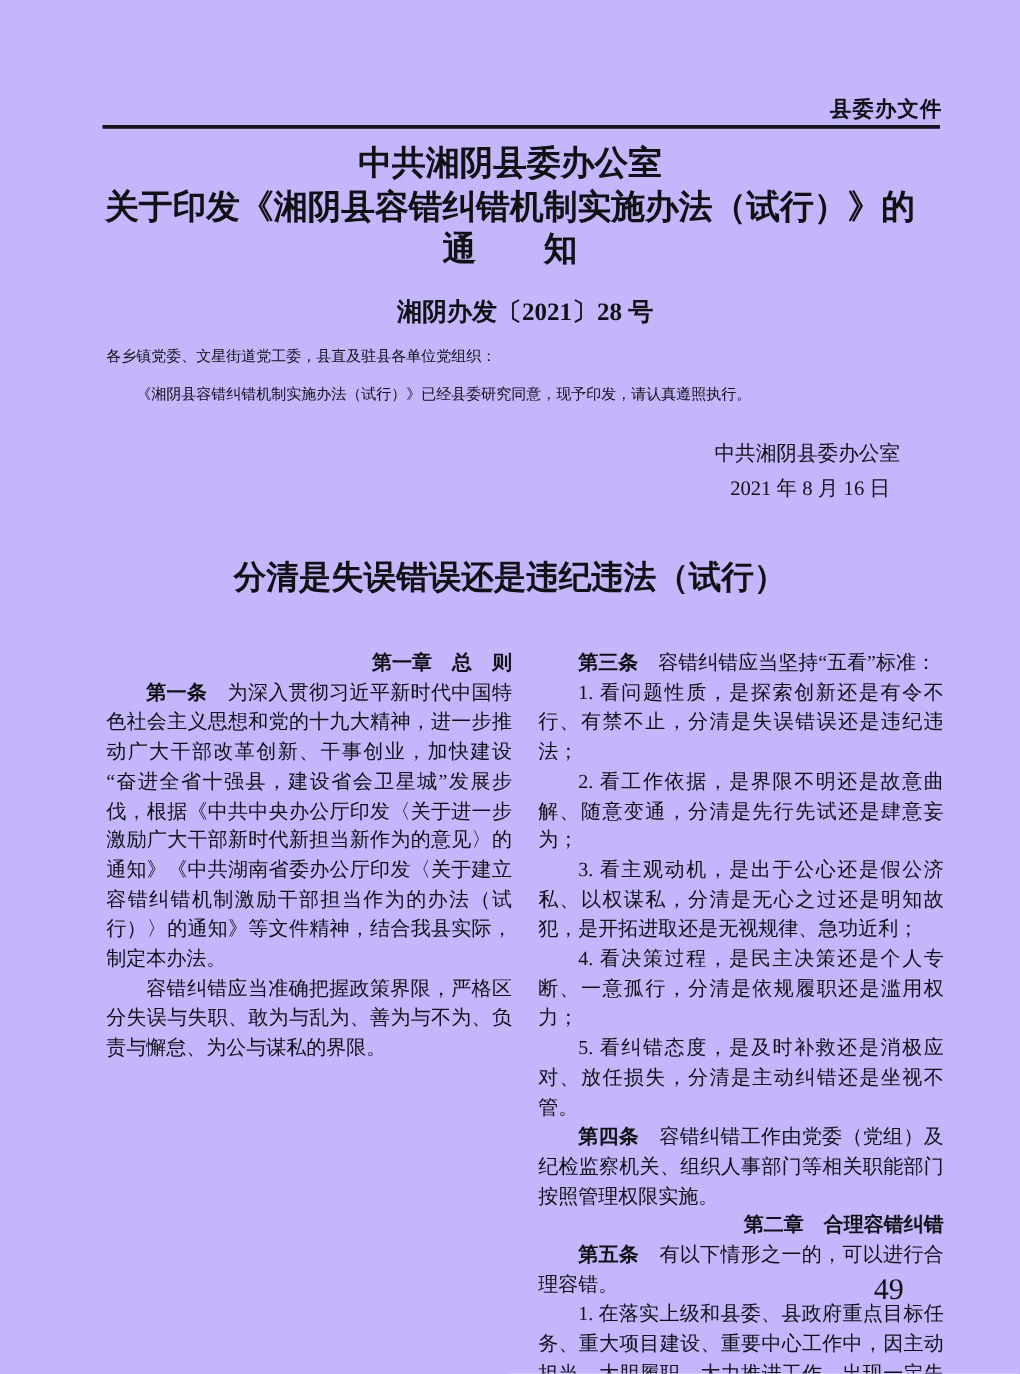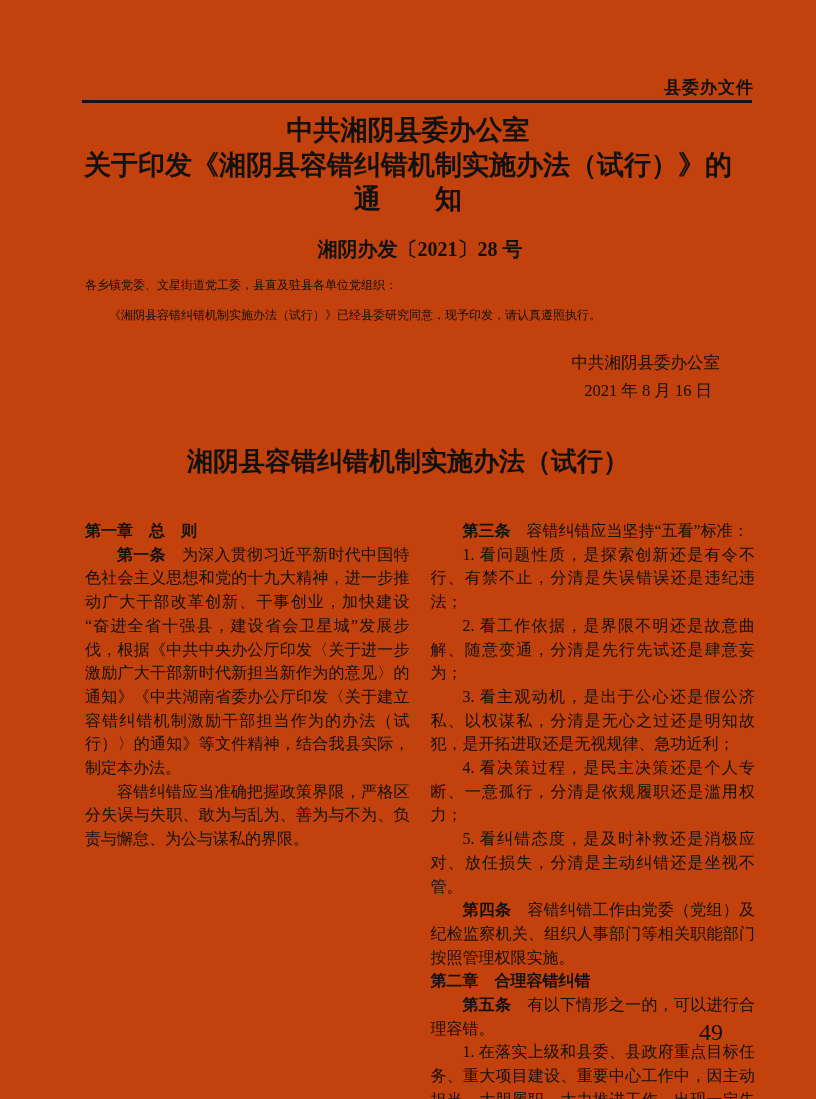--- a/index.html
+++ b/index.html
@@ -1,20 +1,20 @@
 <!DOCTYPE html>
 <html lang="zh"><head>
 <meta charset="utf-8">
 <style>
   html,body{margin:0;padding:0;background:#e8e8e8;}
   .page{
     position:relative;
     width:816px;height:1099px;
     margin:0 auto;
-    background:#c2410c;
+    background:#c4b5fd;
     color:#111;
     font-family:"Liberation Serif","DejaVu Serif",serif;
     overflow:hidden;
   }
   .hei{font-family:"Liberation Sans","DejaVu Sans",sans-serif;}
 
   .doc-header-label{
     position:absolute;top:76px;right:62px;
     font-size:17px;font-weight:700;
     letter-spacing:1px;
@@ -57,21 +57,21 @@
     position:absolute;top:519px;left:85px;width:670px;
     display:flex;gap:21px;
   }
   .column{
     width:324.5px;
     font-size:16px;line-height:23.7px;
     text-align:justify;
   }
   .column p{margin:0;text-indent:2em;}
   .column p.chapter-heading{
-    text-align:left;text-indent:0;font-weight:700;
+    text-align:right;text-indent:0;font-weight:700;
     font-family:"Liberation Sans","DejaVu Sans",sans-serif;
   }
   .column b.article-label{
     font-weight:700;
     font-family:"Liberation Sans","DejaVu Sans",sans-serif;
   }
 
   .page-number{
     position:absolute;top:1019px;left:699px;
     font-size:24px;
@@ -97,21 +97,21 @@
   <div class="letter">
     <p class="salutation">各乡镇党委、文星街道党工委，县直及驻县各单位党组织：</p>
     <p class="letter-body">《湘阴县容错纠错机制实施办法（试行）》已经县委研究同意，现予印发，请认真遵照执行。</p>
   </div>
 
   <div class="signature">
     <div class="signer">中共湘阴县委办公室</div>
     <div class="sign-date">2021 年 8 月 16 日</div>
   </div>
 
-  <div class="measures-title">湘阴县容错纠错机制实施办法（试行）</div>
+  <div class="measures-title">分清是失误错误还是违纪违法（试行）</div>
 
   <div class="columns">
     <div class="column" id="col-left">
         <p class="chapter-heading">第一章　总　则</p>
         <p><b class="article-label">第一条</b>　为深入贯彻习近平新时代中国特色社会主义思想和党的十九大精神，进一步推动广大干部改革创新、干事创业，加快建设“奋进全省十强县，建设省会卫星城”发展步伐，根据《中共中央办公厅印发〈关于进一步激励广大干部新时代新担当新作为的意见〉的通知》《中共湖南省委办公厅印发〈关于建立容错纠错机制激励干部担当作为的办法（试行）〉的通知》等文件精神，结合我县实际，制定本办法。</p>
         <p>容错纠错应当准确把握政策界限，严格区分失误与失职、敢为与乱为、善为与不为、负责与懈怠、为公与谋私的界限。</p>
       </div>
     <div class="column" id="col-right">
         <p><b class="article-label">第三条</b>　容错纠错应当坚持“五看”标准：</p>
         <p>1. 看问题性质，是探索创新还是有令不行、有禁不止，分清是失误错误还是违纪违法；</p>

